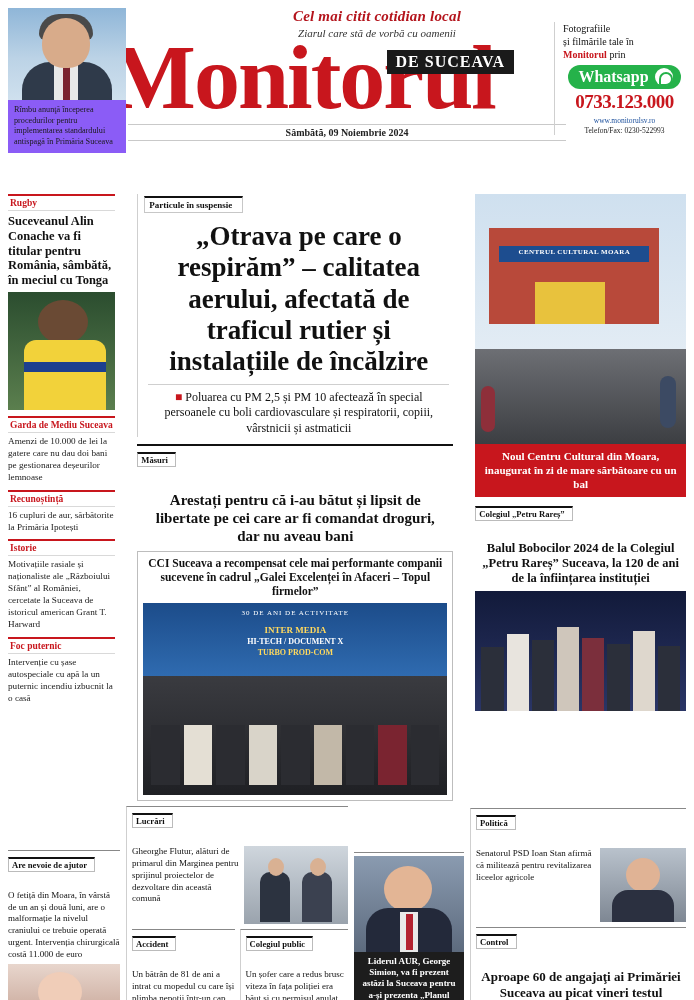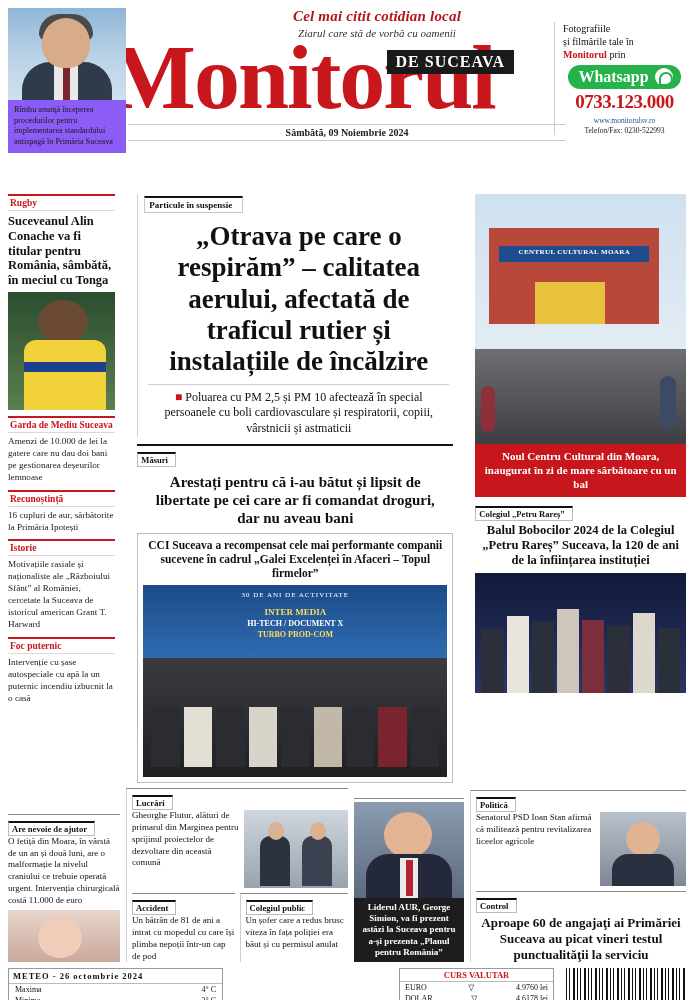--- a/index.html
+++ b/index.html
@@ -110,21 +110,21 @@
   .rule-thin { border-top:1px solid #cfcfcf; }
 
   .sub-hl { font-weight:bold; font-size:15px; line-height:1.2; text-align:center; margin:6px 6px; }
 
   .cap {
     background:#c8161d; color:#fff; font-weight:bold; font-size:11px;
     line-height:1.25; text-align:center; padding:6px 6px;
   }
   .cap-dark { background:#1d1d1d; }
   .boxhead { font-size:8.6px; font-weight:bold; border:1px solid #bbb; border-top:2px solid #111;
-    display:inline-block; padding:1px 7px 1px 3px; margin-bottom:0; }
+    display:inline-block; padding:1px 7px 1px 3px; margin-bottom:18px; }
   .small-hl { font-weight:bold; font-size:11px; line-height:1.2; }
   .small-txt { font-size:9px; line-height:1.3; }
 
   
   .footer { display:flex; gap:6px; margin-top:5px; align-items:flex-start; }
   .meteo { width:215px; border:1px solid #999; font-size:8px; }
   .meteo-t { font-weight:bold; font-size:8.5px; padding:2px 4px; border-bottom:1px solid #bbb;
              letter-spacing:1px; }
   .meteo-r { display:flex; justify-content:space-between; padding:1px 6px; }
   .valutar { width:155px; border:1px solid #999; font-size:8px; margin-left:auto; }

